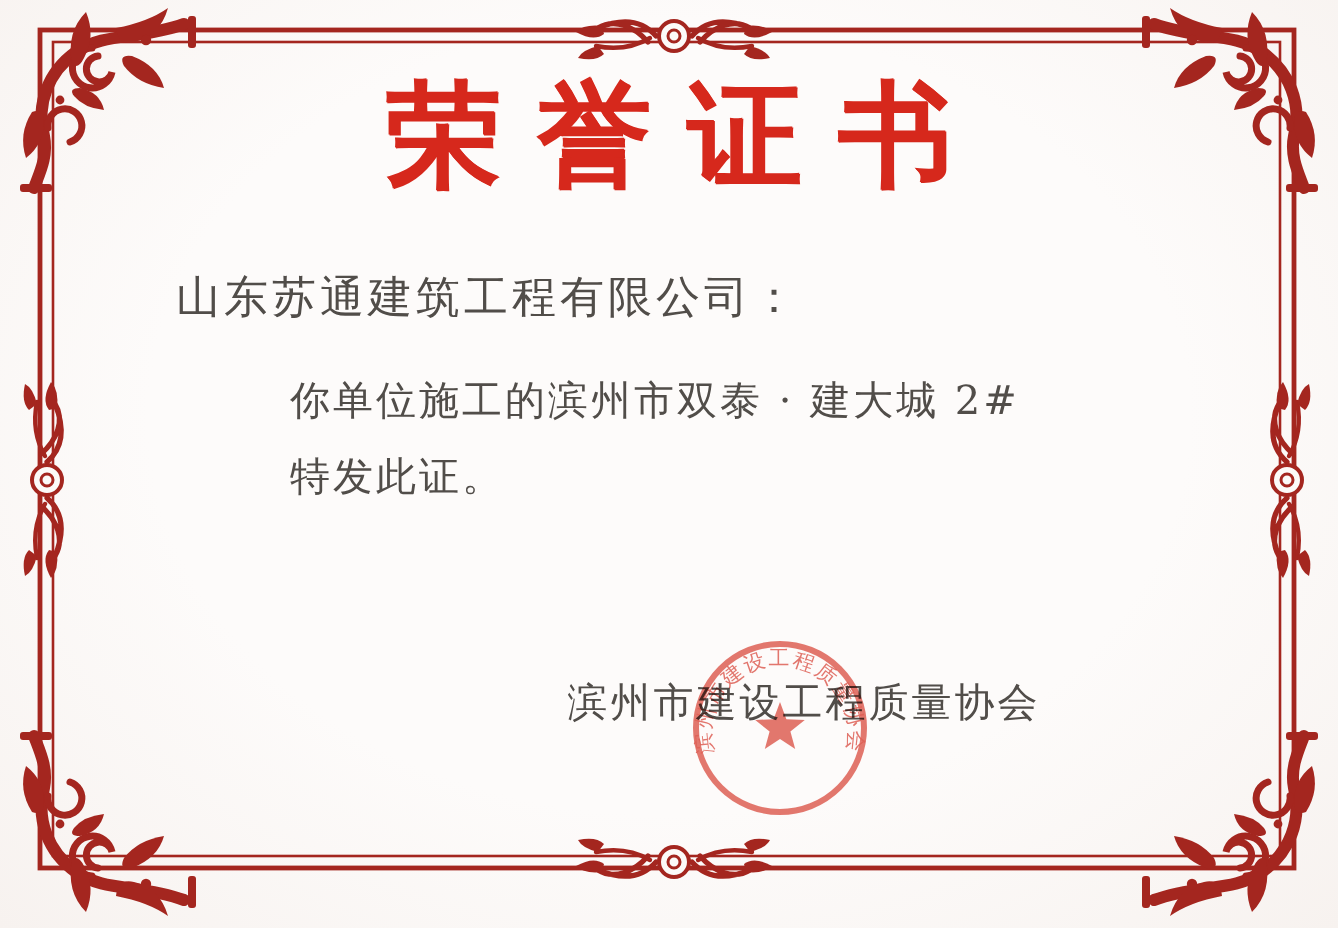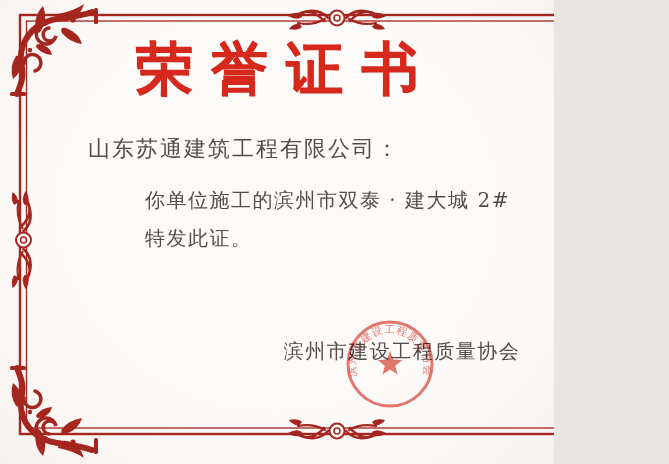--- a/index.html
+++ b/index.html
@@ -1,18 +1,18 @@
 <!DOCTYPE html>
 <html><head>
 <meta charset="utf-8">
 <style>
   html,body{margin:0;padding:0;background:#e9e5e2;}
   .photo{
     position:relative;
-    width:554px;height:464px;
+    width:669px;height:464px;
     background:radial-gradient(ellipse at 50% 45%, #fdfbfa 55%, #f7f2ef 100%);
     overflow:hidden;
     font-family:"DejaVu Serif", serif;
   }
   .frame{position:absolute;left:0;top:0;width:669px;height:464px;pointer-events:none;}
   .title{
     position:absolute;left:0;right:0;top:34px;margin:0;
     text-align:center;
     font-size:57px;line-height:1.2;font-weight:700;
     letter-spacing:0.32em;text-indent:0.32em;

